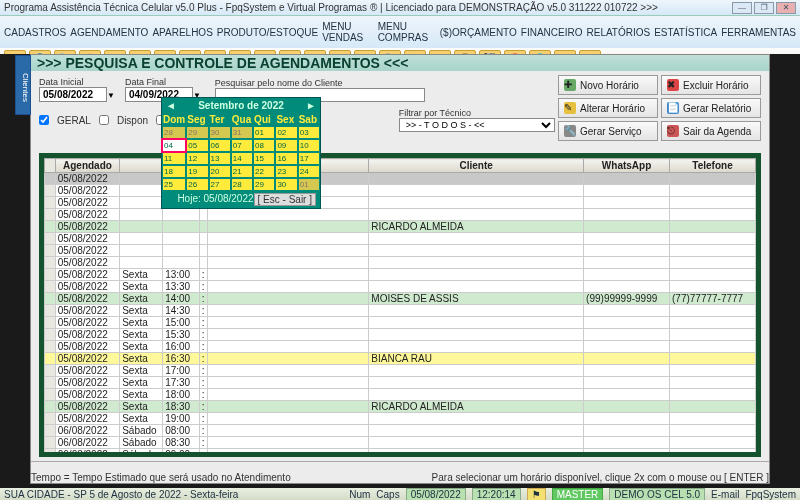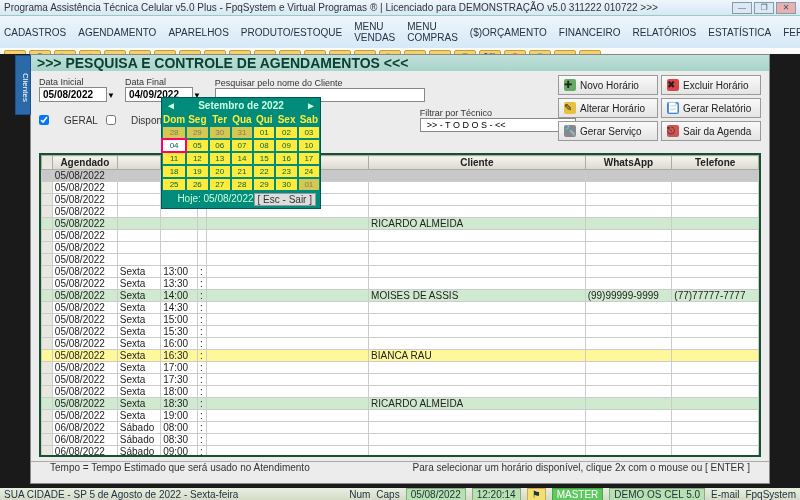--- a/index.html
+++ b/index.html
@@ -1,56 +1,56 @@
 <!DOCTYPE html>
 <html><head>
 <meta charset="utf-8">
 <style>
 *{box-sizing:border-box;margin:0;padding:0;font-family:Tahoma,Arial,sans-serif;font-size:10px}
 body{background:#1a1a1a;width:800px;height:500px;overflow:hidden;position:relative}
 .titlebar{background:linear-gradient(#eef5fb,#d6e8f7);height:16px;display:flex;align-items:center;padding:0 4px;border-bottom:1px solid #9cb;font-size:9px;color:#333}
 .titlebar .spacer{flex:1}
 .winbtn{width:20px;height:12px;background:#dce9f5;border:1px solid #89a;margin-left:2px;text-align:center;line-height:10px;font-size:8px;color:#456}
-.menubar{background:linear-gradient(#eef5fb,#d6e8f7);height:14px;display:flex;align-items:center;padding:16px 4px;font-size:9px;color:#234;gap:12px}
+.menubar{background:linear-gradient(#eef5fb,#d6e8f7);height:14px;display:flex;align-items:center;padding:16px 4px;font-size:9px;color:#234;gap:4px}
 .menubar span{cursor:default}
 .toolbar{background:linear-gradient(#fdfdfc,#e7e7df);height:24px;display:flex;align-items:center;padding:0 4px;gap:3px;border-bottom:1px solid #bbb}
 .ticon{width:22px;height:20px;background:#f4d070;border:1px solid #c9a030;border-radius:2px;display:flex;align-items:center;justify-content:center;font-size:11px}
 .email-lbl{font-size:10px;color:#234;margin-left:4px;font-weight:bold}
 .workarea{position:absolute;top:54px;left:0;right:0;bottom:12px;background:#1a1a1a;display:flex;justify-content:center}
 .panel{background:#ececec;width:740px;height:430px;margin-top:0;border:1px solid #888;position:relative}
 .sidebar-tab{position:absolute;left:-16px;top:0;width:16px;height:60px;background:#2a6aa8;color:#fff;writing-mode:vertical-rl;text-align:center;font-size:8px;padding-top:4px;border:1px solid #1a5090}
 .panel-head{background:linear-gradient(#bfe0d8,#a8d4c9);height:16px;display:flex;align-items:center;padding:0 6px;font-size:14px;color:#0a4030;font-weight:bold}
 .filters{position:relative;padding:6px 8px 2px;height:80px}
 .lbl{font-size:9px;color:#333}
 .datebox{display:inline-block;border:1px solid #888;background:#fff;padding:1px 3px;font-size:10px;font-weight:bold;width:68px}
 .searchbox{border:1px solid #888;background:#fff;height:14px;width:210px}
 .btnrow{position:absolute;right:8px;top:4px;display:grid;grid-template-columns:100px 100px;gap:3px}
 .wbtn{background:linear-gradient(#fafafa,#e4e4e4);border:1px solid #999;height:20px;display:flex;align-items:center;padding:0 5px;font-size:9px;color:#222;gap:4px}
 .wbtn .ic{width:12px;height:12px;display:inline-block;border-radius:2px}
-.chk{font-size:9px;color:#333;display:inline-flex;align-items:center;gap:15px}
+.chk{font-size:9px;color:#333;display:inline-flex;align-items:center;gap:8px}
 .chk input{width:10px;height:10px}
 .combo{border:1px solid #888;background:#fff;height:14px;font-size:9px;padding:0 2px}
 .calendar{position:absolute;left:130px;top:26px;width:160px;background:#008b7a;border:1px solid #055;z-index:5;color:#fff;font-size:9px}
 .cal-hd{background:#008b7a;text-align:center;padding:2px;color:#ccffe0;font-weight:bold;display:flex;justify-content:space-between;padding:2px 4px}
-.cal-days{display:grid;grid-template-columns:repeat(7,1fr);text-align:center}
+.cal-days{display:grid;grid-template-columns:repeat(7,1fr);text-align:left}
 .cal-days .dh{color:#ffeb3b;font-weight:bold;padding:1px}
 .cal-days .dc{background:#ffeb3b;color:#064;margin:1px;padding:1px;font-size:8px}
 .cal-days .dc.dim{background:#d4c850;color:#876}
 .cal-days .dc.sel{outline:2px solid #f06;background:#fff}
 .cal-ft{display:flex;justify-content:flex-end;padding:2px 4px;font-size:8px;color:#ccffe0}
 .cal-ft .esc{background:#ddd;color:#333;border:1px solid #999;padding:0 3px}
-.grid{position:absolute;top:98px;left:8px;right:8px;bottom:26px;background:#fff;border:2px solid #14532d;overflow:hidden}
+.grid{position:absolute;top:98px;left:8px;right:8px;bottom:26px;background:#fff;border:5px solid #14532d;overflow:hidden}
 .grid table{width:100%;border-collapse:collapse;font-size:8px}
 .grid th{background:linear-gradient(#f4f4f0,#ddd8cc);border:1px solid #aaa;padding:1px 2px;font-weight:bold;color:#222}
 .grid td{border:1px solid #ccc;padding:0 2px;height:10px;color:#222;white-space:nowrap}
 .grid tr.green td{background:#d0ead0}
 .grid tr.yellow td{background:#fff89a}
 .grid tr.gray td{background:#c8c8c8}
 .grid .rowhdr{background:#e8e8e0;width:10px}
-.panel-ft{position:absolute;bottom:0;left:0;right:0;height:22px;border-top:1px solid #aaa;background:#ececec;display:flex;align-items:flex-start;justify-content:space-between;padding:0 19px;font-size:8px;color:#333}
+.panel-ft{position:absolute;bottom:0;left:0;right:0;height:22px;border-top:1px solid #aaa;background:#ececec;display:flex;align-items:flex-end;justify-content:space-between;padding:0 0;font-size:8px;color:#333}
 .statusbar{position:absolute;bottom:0;left:0;right:0;height:12px;background:linear-gradient(#e8efe0,#d4dcc8);display:flex;align-items:center;font-size:8px;color:#234;padding:0 4px;gap:6px}
 .statusbar .spacer{flex:1}
 .statusbar .pill{background:#b8e0b0;border:1px solid #8a8;padding:0 4px}
 .statusbar .pill.y{background:#f4e070;border-color:#ca5}
 .statusbar .pill.g{background:#60c860;border-color:#4a4;color:#fff}
 .arrow{font-size:8px}
 </style>
 </head>
 <body>
 

